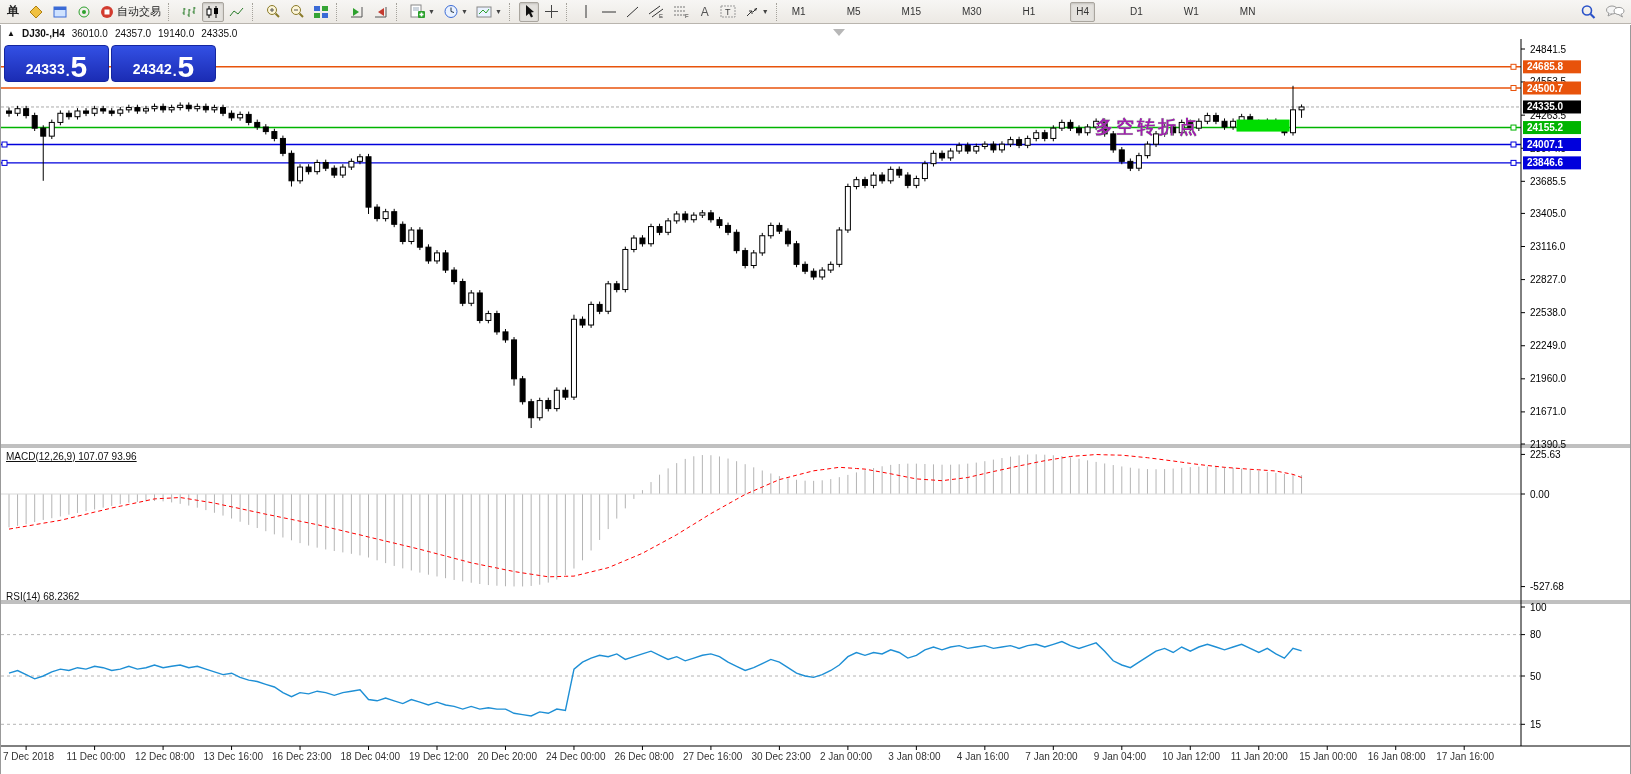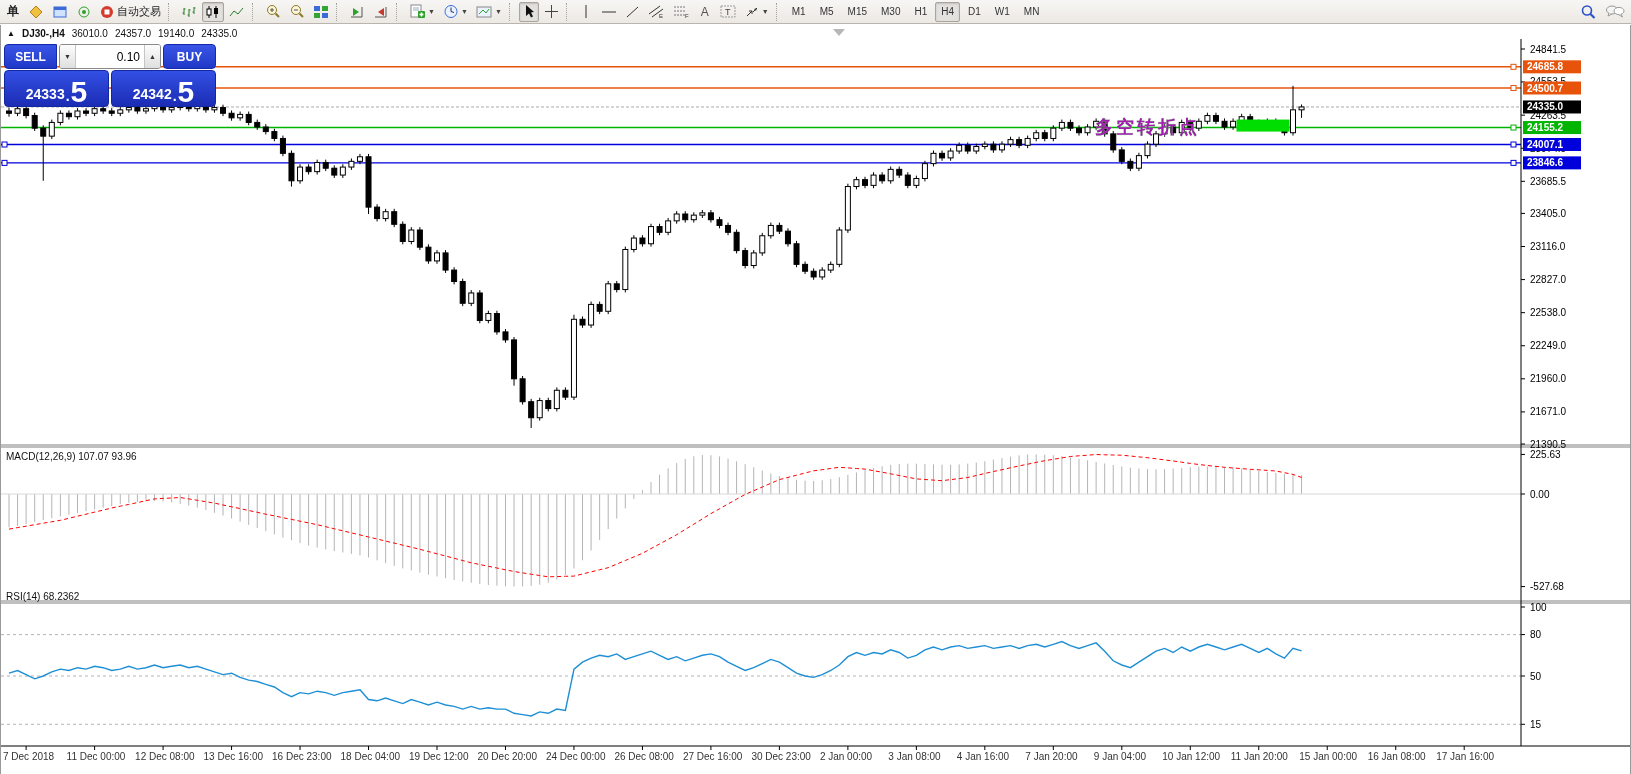--- a/index.html
+++ b/index.html
@@ -20,21 +20,21 @@
   
   #window{position:absolute;left:0;top:25px;width:1631px;height:749px;background:#fff;
     border-left:1px solid #999;border-right:1px solid #999;box-sizing:border-box;}
   #chart-header{position:absolute;left:6px;top:3px;font-size:10px;color:#111;
     display:flex;gap:7px;align-items:center;z-index:30;}
   #chart-header .tri{font-size:8px;}
   #shift-marker{position:absolute;left:832px;top:4px;width:0;height:0;z-index:5;
     border-left:6px solid transparent;border-right:6px solid transparent;border-top:7px solid #b7b7b7;}
   #csvg{position:absolute;left:0;top:0;z-index:1;}
   .pane-label{position:absolute;left:5px;font-size:10px;color:#111;z-index:6;}
-  #macd-label{top:426px;}
+  #macd-label{top:426px;text-decoration:underline;}
   #rsi-label{top:566px;}
   #annotation{position:absolute;left:1094px;top:90px;z-index:6;font-size:18px;font-weight:bold;
     color:#a21caf;letter-spacing:3px;text-shadow:0 0 1px #7fff7f;}
   
   #ocp{position:absolute;left:3px;top:19px;width:212px;z-index:40;font-family:"Liberation Sans",sans-serif;}
   #ocp .row1{display:flex;height:25px;gap:0;}
   .ocbtn{background:linear-gradient(#3a56e6,#2038c8);color:#fff;font-size:12px;font-weight:bold;
     display:flex;align-items:center;justify-content:center;border-radius:4px;border:1px solid #1629a8;}
   #sell-btn{width:51px;border-top-right-radius:0;border-bottom-right-radius:0;}
   #buy-btn{width:51px;margin-left:2px;}
@@ -219,21 +219,21 @@
     </div>
   <div class="tbtn">
       <svg width="16" height="14">
         <path d="M3 11 L8 6 M8 6 l-3 0 M8 6 l0 3" stroke="#333" fill="none"></path>
         <path d="M13 3 L9 7" stroke="#333"></path>
         <polygon points="13,3 10,4 12,6" fill="#333"></polygon>
       </svg>
       <span class="caret">▼</span>
     </div>
   <div class="tsep"></div>
-  <div id="tf-container" style="display: flex;">
+  <div id="tf-container" style="display: flex; gap: 27px;">
       <div class="tbtn tf">M1</div>
       <div class="tbtn tf">M5</div>
       <div class="tbtn tf">M15</div>
       <div class="tbtn tf">M30</div>
       <div class="tbtn tf">H1</div>
       <div class="tbtn tf pressed">H4</div>
       <div class="tbtn tf">D1</div>
       <div class="tbtn tf">W1</div>
       <div class="tbtn tf">MN</div>
     </div>
@@ -867,29 +867,20 @@
     <span style="font-weight:bold;">DJ30-,H4</span>
     <span>36010.0</span>
     <span>24357.0</span>
     <span>19140.0</span>
     <span>24335.0</span>
   </div>
 
   <div id="shift-marker"></div>
 
   <div id="ocp">
-    <div class="row1">
-      <div class="ocbtn" id="sell-btn">SELL</div>
-      <div class="volwrap">
-        <div class="volarrow">▼</div>
-        <input id="vol-input" value="0.10" style="">
-        <div class="volarrow right">▲</div>
-      </div>
-      <div class="ocbtn" id="buy-btn">BUY</div>
-    </div>
     <div class="row2">
       <div class="pricebox">
         <span class="pmain">24333</span>
           <span class="pdot">.</span>
           <span class="pbig">5</span>
       </div>
       <div class="pricebox">
         <span class="pmain">24342</span>
           <span class="pdot">.</span>
           <span class="pbig">5</span>

